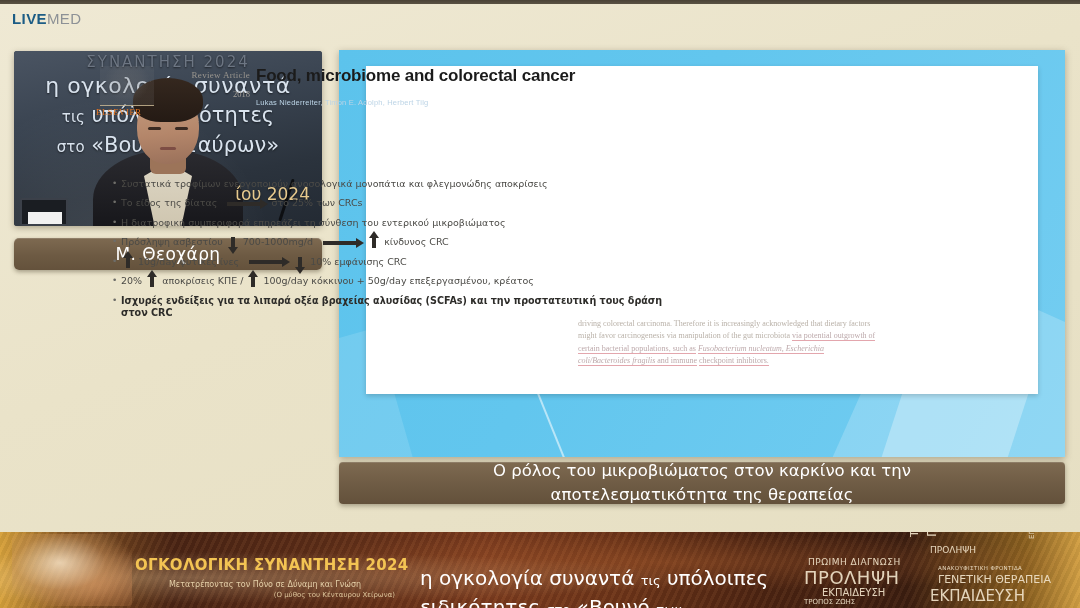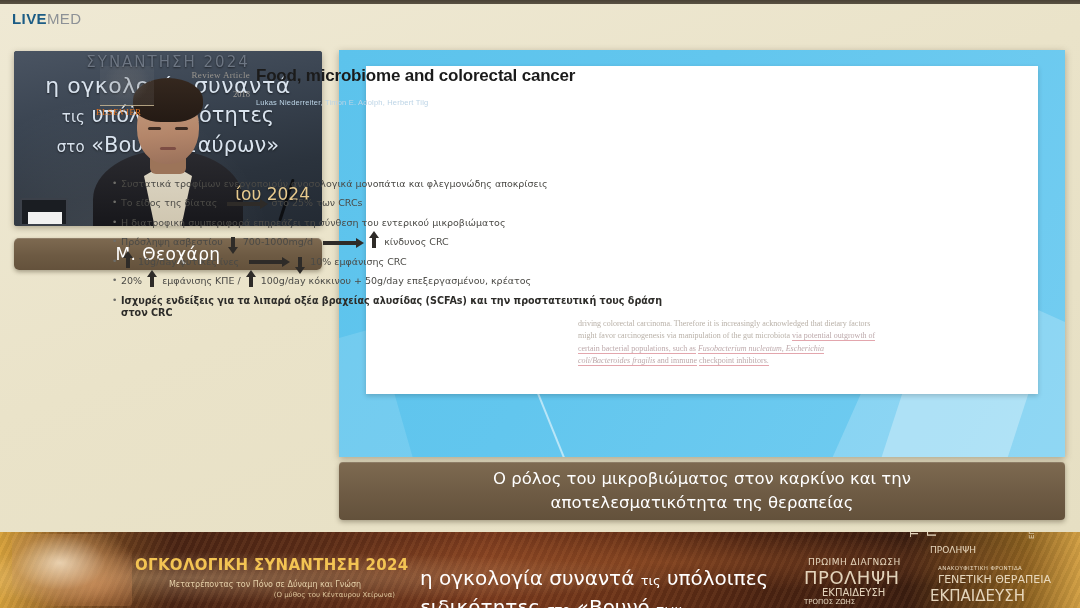--- a/index.html
+++ b/index.html
@@ -240,21 +240,21 @@
     position: absolute; left: 578px; top: 318px; width: 300px;
     font-family: "Liberation Serif", serif; font-size: 8px;
     line-height: 1.55; color: #b9b1a8;
   }
   .para .hl { border-bottom: 1px solid #e3a6ad; color: #bda9ab; }
   .para .it { font-style: italic; }
 
   
   .title-bar {
     position: absolute; left: 339px; top: 462px;
-    width: 726px; height: 58px;
+    width: 726px; height: 42px;
     border-radius: 4px;
     background: linear-gradient(180deg,#7e6a51 0%,#6e5b44 55%,#63513b 100%);
     box-shadow: 0 2px 5px rgba(60,50,30,.4), inset 0 1px 0 rgba(255,255,255,.13);
     display: flex; align-items: center; justify-content: center;
     text-align: center;
   }
   .title-bar .tt {
     color: #ffffff; font-size: 16.5px; line-height: 1.45;
     font-family: "DejaVu Sans", sans-serif; max-width: 580px;
   }
@@ -431,21 +431,21 @@
       <span class="arrow-dn"></span>
       <span>10% εμφάνισης CRC</span>
     </span>
   </div>
 
   <div class="bullet">
     <span class="dot">•</span>
     <span class="btxt">
       <span>20%</span>
       <span class="arrow-up"></span>
-      <span>εμφάνισης ΚΠΕ     /</span>
+      <span>αποκρίσεις ΚΠΕ     /</span>
       <span class="arrow-up"></span>
       <span>100g/day κόκκινου + 50g/day επεξεργασμένου, κρέατος</span>
     </span>
   </div>
 
   <div class="bullet strong">
     <span class="dot">•</span>
     <span class="btxt">Ισχυρές ενδείξεις για τα λιπαρά οξέα βραχείας αλυσίδας (SCFAs) και την προστατευτική τους δράση στον CRC</span>
   </div>
 

